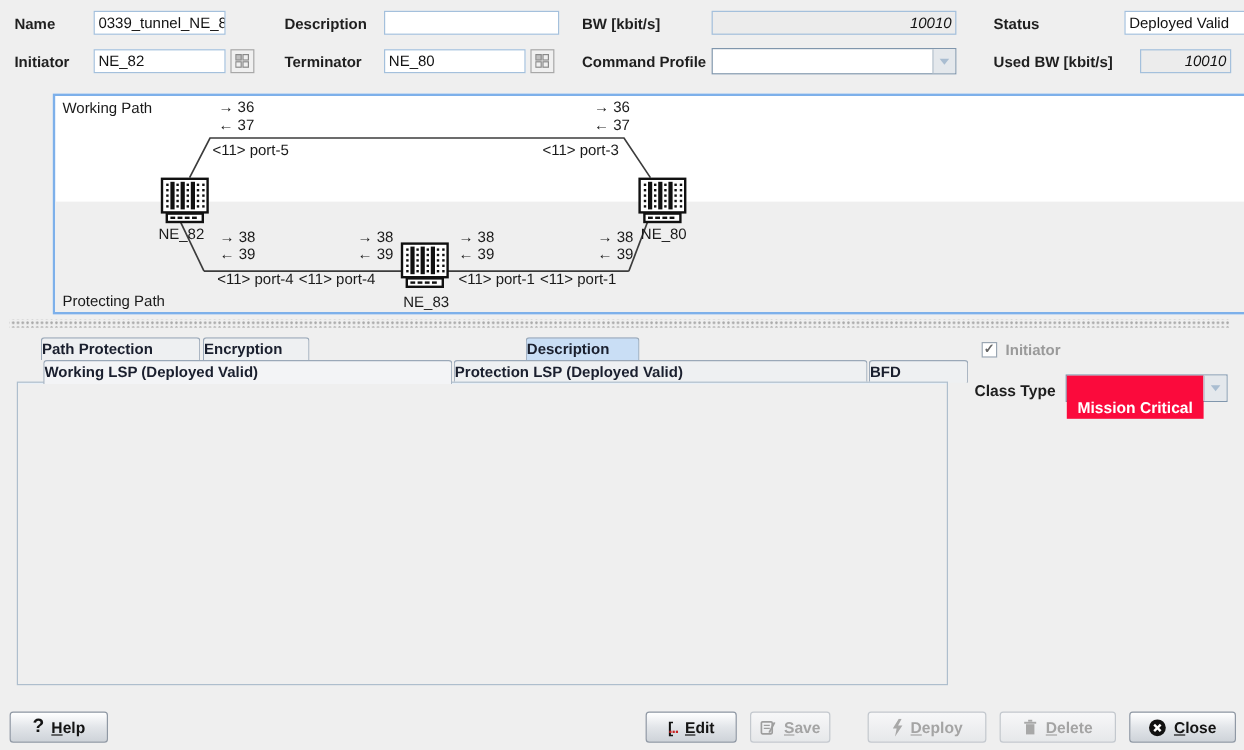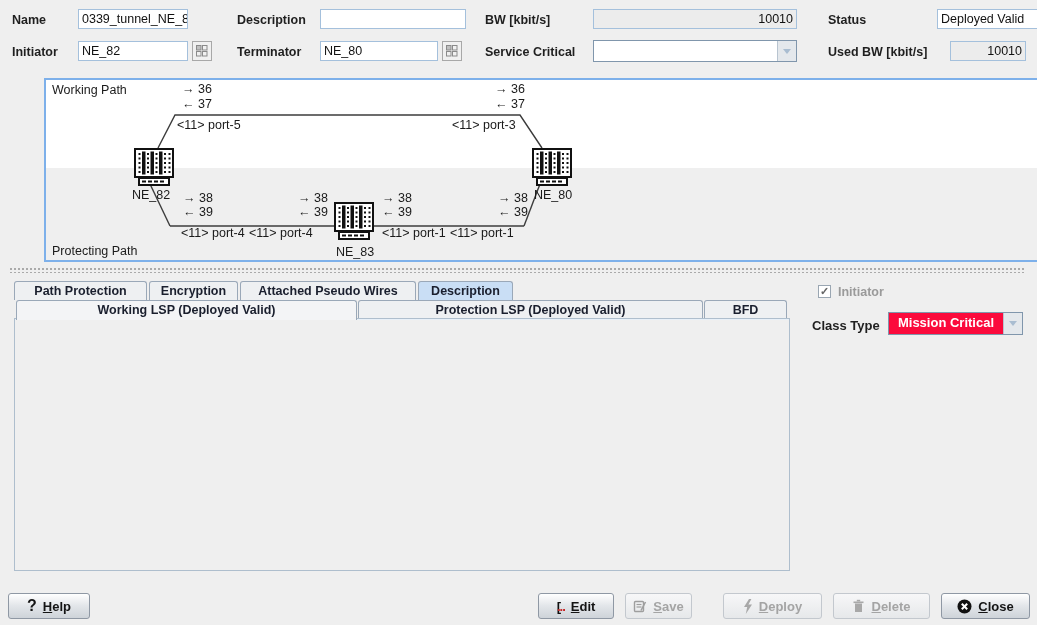--- a/index.html
+++ b/index.html
@@ -5,48 +5,48 @@
   * { margin:0; padding:0; box-sizing:border-box; }
   html,body { width:1037px; height:625px; }
   body { font-family:"Liberation Sans", sans-serif; background:#efefef; }
   #app { position:relative; width:1037px; height:625px; background:#efefef; overflow:hidden; font-size:12px; color:#1c1c1c; }
 
   .lbl { position:absolute; font-weight:bold; color:#1f1f1f; font-size:12.5px; white-space:nowrap; }
   .lbl.dis { color:#9a9a9a; }
 
   .fld { position:absolute; background:#fff; border:1px solid #a4c0dc; height:20px; line-height:18px;
          padding:0 3px; font-size:12.5px; color:#111; white-space:nowrap; overflow:hidden; }
-  .fld.gray { background:#ececec; }
+  .fld.gray { background:#ececec;font-style:italic; }
   .fld.right { text-align:right; }
   .fld.darkb { border:1px solid #8a8a8a; }
 
   .combo { position:absolute; background:#fff; border:1px solid #94aec8; display:flex; }
-  .combo .cval { flex:1; padding:1px 4px; font-size:12.5px; font-weight:bold; color:#111; line-height:18px;
+  .combo .cval { flex:1; padding:18px 4px; font-size:12.5px; font-weight:bold; color:#111; line-height:18px;
                  white-space:nowrap; overflow:hidden; }
   .combo .cval.plain { font-weight:normal; }
   .combo .carw { width:19px; border-left:1px solid #9aa8b6; background:linear-gradient(#fdfefe,#d8dce2);
                  display:flex; align-items:center; justify-content:center; }
   .tri { width:0; height:0; border-left:4px solid transparent; border-right:4px solid transparent; border-top:5px solid #2d2d2d; }
   .tri.dis { border-top-color:#a9bdd1; }
   .carw.dis { background:#e4e8ec; border-left-color:#b8c4d0; }
 
   .gridbtn { position:absolute; width:20px; height:20px; background:#f0f0f0; border:1px solid #a8a8a8;
              display:flex; align-items:center; justify-content:center; }
 
   .diagram { position:absolute; left:8px; top:78px; width:1017px; height:184px; border:2px solid #7db0ea; background:#fff;margin-left:36px; }
   .diagram .lower { position:absolute; left:0; top:88px; right:0; bottom:0; background:#efefef; }
   .diagram svg { position:absolute; left:0; top:0; }
   .dtext { font-family:"Liberation Sans",sans-serif; font-size:12.5px; fill:#1a1a1a; }
 
   .splitter { position:absolute; left:8px; top:266px; width:1017px; height:7px;
               background-image:radial-gradient(#aaaaaa 1px, transparent 1.2px); background-size:4px 4px; background-position:1px 1px; }
 
   .tab { position:absolute; height:19px; background:#eef0f2; border:1px solid #9aa8b8; border-bottom:none;
-         border-radius:3px 3px 0 0; text-align:center; font-weight:bold; font-size:12.5px; color:#1a1f2e; line-height:18px;
-         white-space:nowrap; overflow:hidden; }
+         border-radius:3px 3px 0 0; font-weight:bold; font-size:12.5px; color:#1a1f2e; line-height:18px;
+         white-space:nowrap; overflow:hidden;margin-left:20px; }
   .tab.sel { background:#c9def5; }
   .itab { top:300px; height:19px; }
   .itab.on { background:#f3f4f6; height:20px; z-index:3; }
 
   .panel { position:absolute; left:14px; top:318px; width:776px; height:253px; background:#efefef;
            border:1px solid #aebecd; box-shadow:inset 0 1px 0 #e8f0f8; z-index:2; }
 
   .btn { position:absolute; border:1px solid #8f98a4; border-radius:3px;
          background:linear-gradient(#ffffff,#e2e5e9 50%,#ced3d9); font-weight:bold; font-size:13px; color:#141414;
          display:flex; align-items:center; justify-content:center; gap:6px; cursor:default; }
@@ -111,21 +111,21 @@
   <div class="fld" style="left:320px;top:41px;width:118px">NE_80</div>
   <div class="gridbtn" style="left:442px;top:41px">
     <svg class="icon-svg" width="12" height="12" viewBox="0 0 12 12">
       <rect x="0.5" y="0.5" width="4.5" height="4.5" fill="#c0c0c0" stroke="#8a8a8a"></rect>
       <rect x="6.5" y="0.5" width="4.5" height="4.5" fill="none" stroke="#8a8a8a"></rect>
       <rect x="0.5" y="6.5" width="4.5" height="4.5" fill="none" stroke="#8a8a8a"></rect>
       <rect x="6.5" y="6.5" width="4.5" height="4.5" fill="none" stroke="#8a8a8a"></rect>
     </svg>
   </div>
 
-  <div class="lbl" style="left:485px;top:45px">Service Critical</div>
+  <div class="lbl" style="left:485px;top:45px">Command Profile</div>
   <div class="combo" style="left:593px;top:40px;width:204px;height:22px;border-color:#8096ac">
     <div class="cval plain"></div>
     <div class="carw dis">
         <div class="tri dis"></div>
       </div>
   </div>
 
   <div class="lbl" style="left:828px;top:45px">Used BW [kbit/s]</div>
   <div class="fld gray right" style="left:950px;top:41px;width:76px">10010</div>
 
@@ -211,21 +211,20 @@
       <text class="dtext" x="290" y="176">NE_83</text>
 
       <text class="dtext" x="6" y="175">Protecting Path</text>
     </svg>
   </div>
 
   <div class="splitter"></div>
 
   <div class="tab" style="left:14px;top:281px;width:133px">Path Protection</div>
   <div class="tab" style="left:149px;top:281px;width:89px">Encryption</div>
-  <div class="tab" style="left:240px;top:281px;width:176px">Attached Pseudo Wires</div>
   <div class="tab sel" style="left:418px;top:281px;width:95px">Description</div>
 
   <div class="tab itab" style="left:358px;width:345px">Protection LSP (Deployed Valid)</div>
   <div class="tab itab on" style="left:16px;width:341px">Working LSP (Deployed Valid)</div>
   <div class="tab itab" style="left:704px;width:83px">BFD</div>
 
   <div class="cbx" style="left:818px;top:285px">✓</div>
   <div class="lbl dis" style="left:838px;top:285px">Initiator</div>
 
   <div class="lbl" style="left:812px;top:318px;font-size:13px">Class Type</div>

